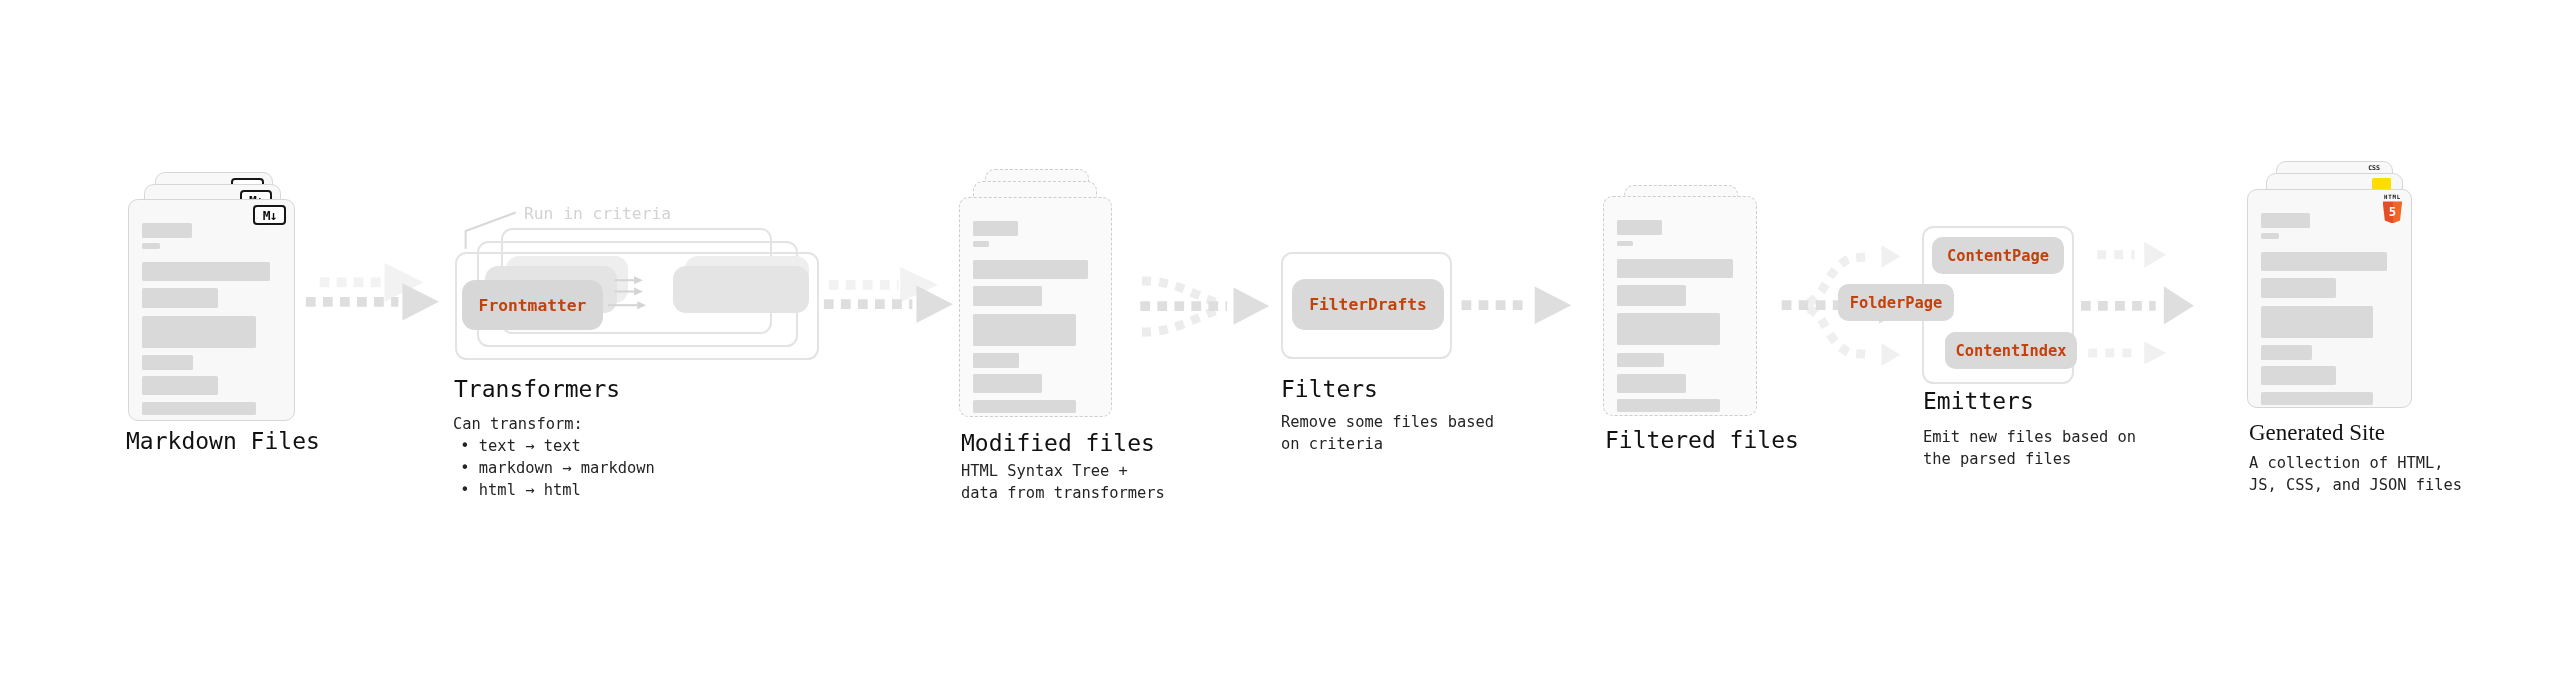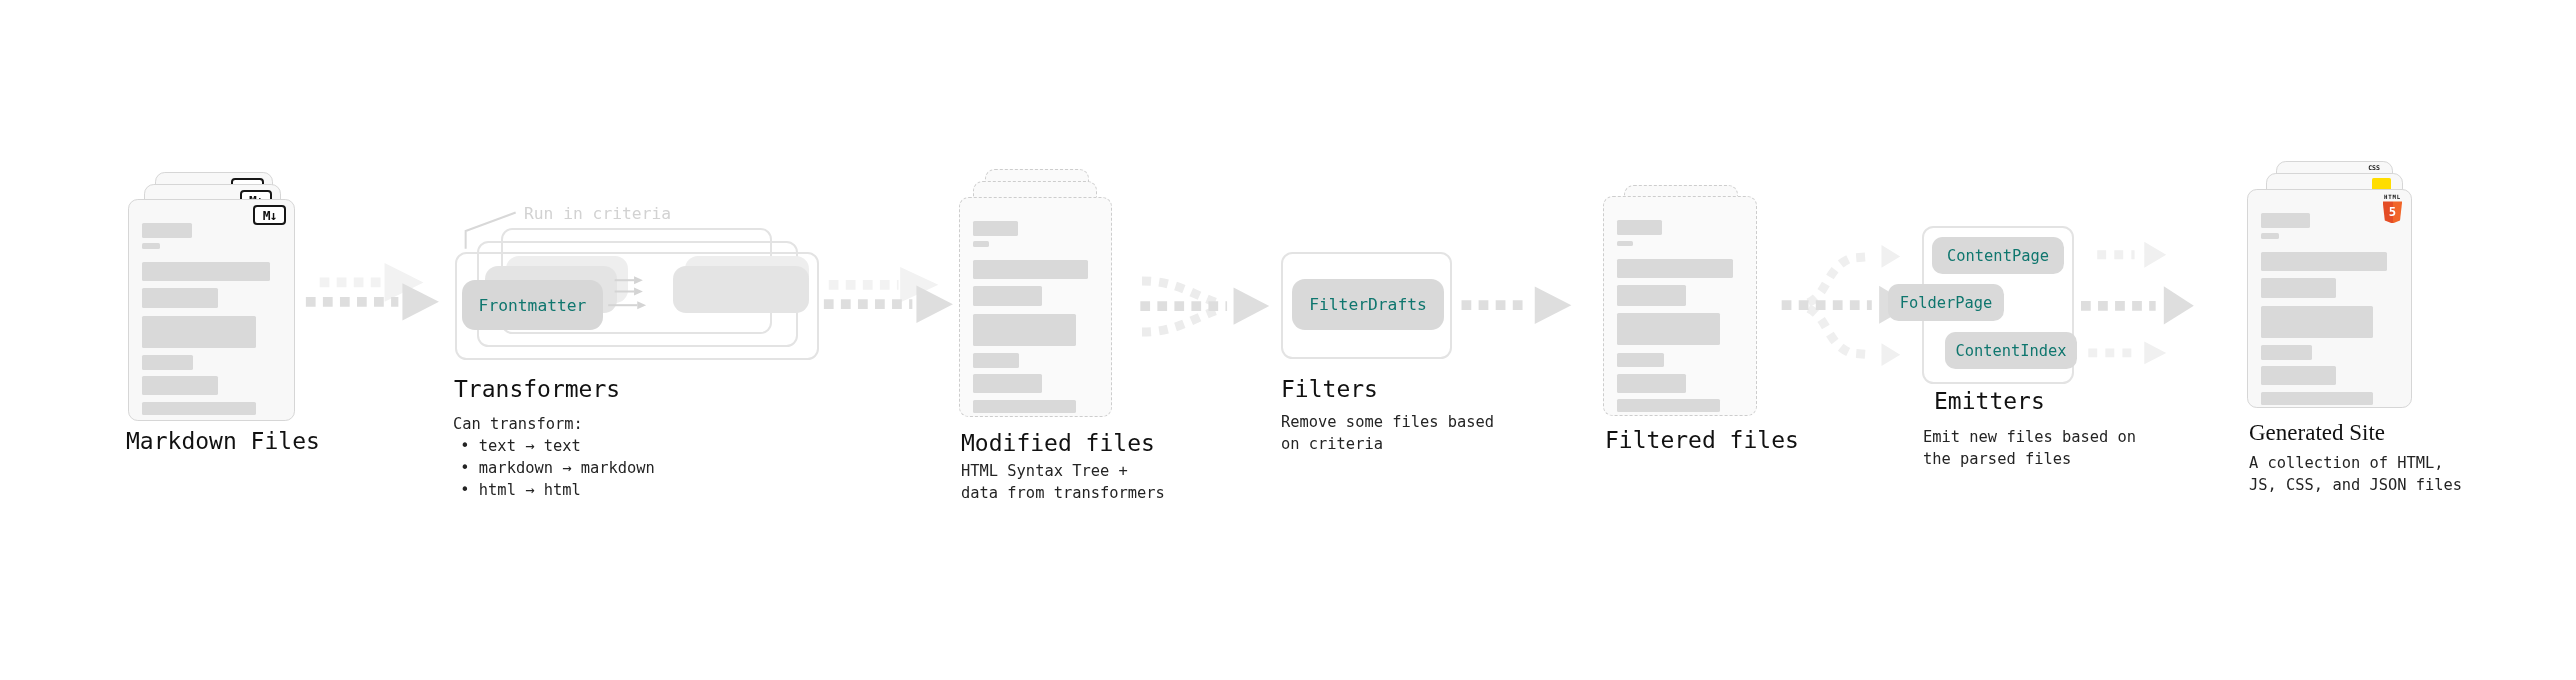--- a/index.html
+++ b/index.html
@@ -24,21 +24,21 @@
   .html5-badge{position:absolute;top:4.1px;right:8.1px;width:21px;text-align:center;}
   .html5-badge .h5-txt{font-size:5.7px;font-weight:bold;letter-spacing:0.8px;color:#111;line-height:6.5px;}
   .html5-shield{width:19.5px;height:22px;margin:0.8px auto 0;background:linear-gradient(90deg,#e44d26 50%,#f16529 50%);
     clip-path:polygon(0 0,100% 0,89% 87%,50% 100%,11% 87%);display:flex;align-items:center;justify-content:center;}
   .html5-shield span{color:#fff;font-weight:bold;font-size:12.2px;line-height:12.2px;}
   
   .group-box{position:absolute;border:2px solid #e3e3e3;border-radius:11.4px;box-sizing:border-box;background:transparent;}
   .group-box.filled{background:#ffffff;}
   
   .pill{position:absolute;border-radius:13px;display:flex;align-items:center;justify-content:center;
-    font-size:16.3px;color:#0f766e;box-sizing:border-box;}
+    font-size:16.3px;color:#c2410c;box-sizing:border-box;font-weight:bold;}
   .pill.front{background:#d7d7d7;}
   .pill.mid{background:#e4e4e4;}
   .pill.back{background:#eeeeee;}
   .pill.emit{background:#d9d9d9;border-radius:10.6px;font-size:15.4px;}
   
   .stage-title{position:absolute;font-size:23px;color:#111;white-space:nowrap;}
   .stage-desc{position:absolute;font-size:15.4px;line-height:22px;color:#242424;white-space:nowrap;}
   .note{position:absolute;font-size:16.3px;color:#d2d2d2;white-space:nowrap;}
   svg{position:absolute;overflow:visible;}
 </style>
@@ -180,23 +180,23 @@
     <path d="M40,77 C64,66 62,34 92,22 L118,20" fill="none" stroke="#efefef" stroke-width="11" stroke-dasharray="11 10"></path>
     <polygon points="130,6 153,20 130,34" fill="#f0f0f0"></polygon>
     <path d="M40,84 C64,95 62,127 92,139 L118,141" fill="none" stroke="#efefef" stroke-width="11" stroke-dasharray="11 10"></path>
     <polygon points="130,127 153,141 130,155" fill="#f0f0f0"></polygon>
     <line x1="7" y1="80" x2="118" y2="80" stroke="#dedede" stroke-width="12" stroke-dasharray="12 9"></line>
     <polygon points="127,56 167,80 127,103" fill="#dedede"></polygon>
   </svg>
 
   <div class="group-box filled" style="left:1922px;top:226px;width:152px;height:158px;"></div>
   <div class="pill emit" style="left:1932px;top:237px;width:132px;height:37px;">ContentPage</div>
-  <div class="pill emit" style="left:1888px;top:284px;width:116px;height:37px;">FolderPage</div>
+  <div class="pill emit" style="left:1838px;top:284px;width:116px;height:37px;">FolderPage</div>
   <div class="pill emit" style="left:1932px;top:332px;width:132px;height:37px;margin-left:13px;">ContentIndex</div>
-  <div class="stage-title" style="left:1923px;top:388px;margin-left:11px;">Emitters</div>
+  <div class="stage-title" style="left:1923px;top:388px;">Emitters</div>
   <div class="stage-desc" style="left:1923px;top:426px;">
     <div>Emit new files based on</div>
     <div>the parsed files</div>
   </div>
 
   <svg style="left:2076px;top:236px;" width="122" height="138" viewBox="0 0 150 170">
     <line x1="26" y1="23" x2="72" y2="23" stroke="#f0f0f0" stroke-width="11" stroke-dasharray="11 10"></line>
     <polygon points="84,7 111,23 84,39" fill="#f0f0f0"></polygon>
     <line x1="6" y1="86" x2="98" y2="86" stroke="#dedede" stroke-width="12" stroke-dasharray="12 9"></line>
     <polygon points="108,62 145,86 108,109" fill="#dedede"></polygon>

